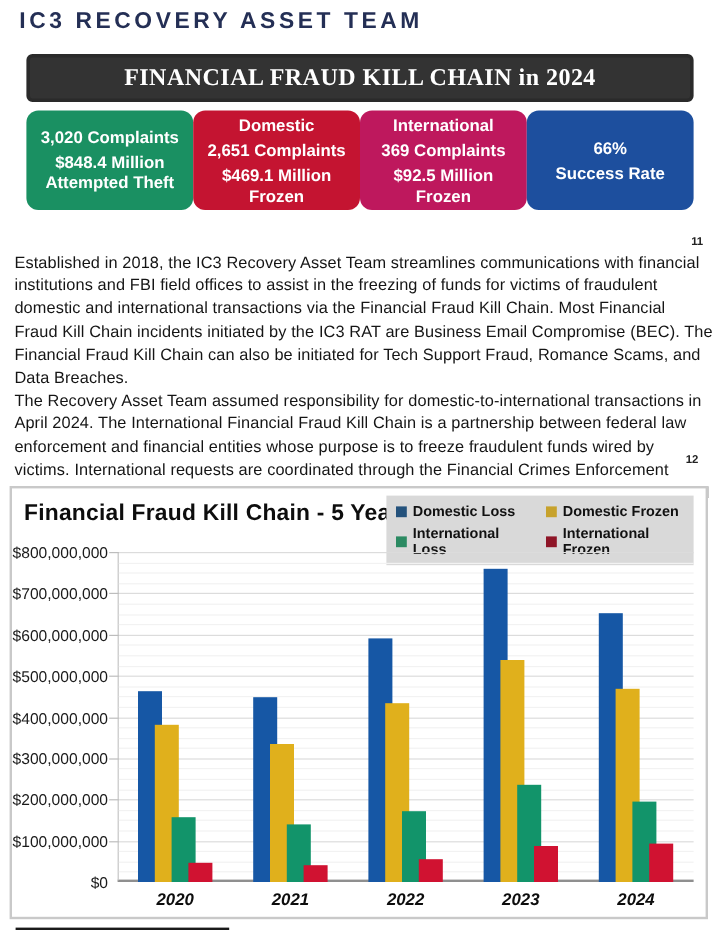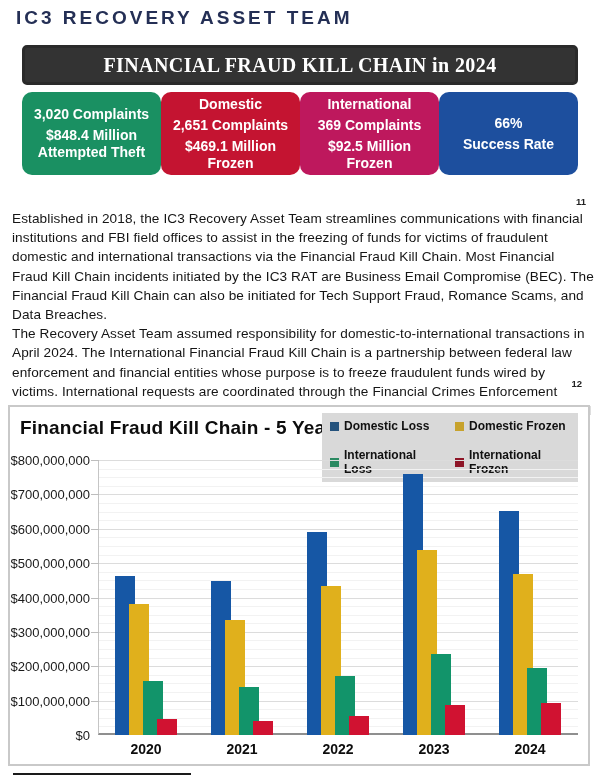--- a/index.html
+++ b/index.html
@@ -27,37 +27,37 @@
   #fn-2 { right:18px; top:378px; }
 
   .body-text { position:absolute; left:12px; top:209px; width:582px;
     font-size:13.6px; line-height:19.2px; color:#151515; letter-spacing:0.1px; }
 
   .chart-panel { position:absolute; left:8px; top:405px; width:582px; height:361px;
     border:2px solid #c9c9c9; background:#ffffff; }
   .chart-title { position:absolute; left:10px; top:10px; font-size:19px; font-weight:800;
     color:#0d0d0d; letter-spacing:0.2px; }
   .legend { position:absolute; right:10px; top:6px; width:256px; background:#d9d9d9;
-    padding:6px 8px; display:grid; grid-template-columns:1fr 1fr; gap:15px 10px; }
+    padding:6px 8px; display:grid; grid-template-columns:1fr 1fr; gap:4px 10px; }
   .legend-item { display:flex; align-items:center; font-size:12px; font-weight:700; color:#111; }
   .legend-swatch { width:9px; height:9px; display:inline-block; margin-right:5px; flex:none; }
 
   .plot { position:absolute; left:88px; right:10px; top:53px; height:275px;
     border-left:1px solid #c5c5c5; border-bottom:2px solid #8f8f8f; }
   .gridline { position:absolute; left:0; right:0; height:1px; }
   .gridline.major { background:#dcdcdc; }
   .gridline.minor { background:#f2f2f2; }
   .ytick { position:absolute; left:-8px; width:8px; height:1px; background:#bdbdbd; }
   #y-labels { position:absolute; left:0; top:53px; width:80px; height:275px; }
   .ylabel { position:absolute; right:0; font-size:13px; color:#1a1a1a; white-space:nowrap; }
   #bar-groups { position:absolute; left:88px; right:10px; top:53px; height:275px;
     display:flex; }
   .bar-group { flex:1; display:flex; align-items:flex-end; justify-content:center; }
   .bar { position:relative; width:20px; flex:none; }
-  #x-labels { position:absolute; left:88px; right:10px; top:334px; display:flex; }
+  #x-labels { position:absolute; left:88px; right:10px; top:334px; display:flex;font-style:italic; }
   .xlabel { flex:1; text-align:center; font-size:14px; font-weight:600; color:#0d0d0d; }
 
   .footer-rule { position:absolute; left:13px; top:773px; width:178px; height:2px; background:#1a1a1a; }
 </style>
 </head>
 <body>
 
 <div id="page">
 
   <div class="page-title" style="color: rgb(36, 47, 85);">IC3 RECOVERY ASSET TEAM</div>

